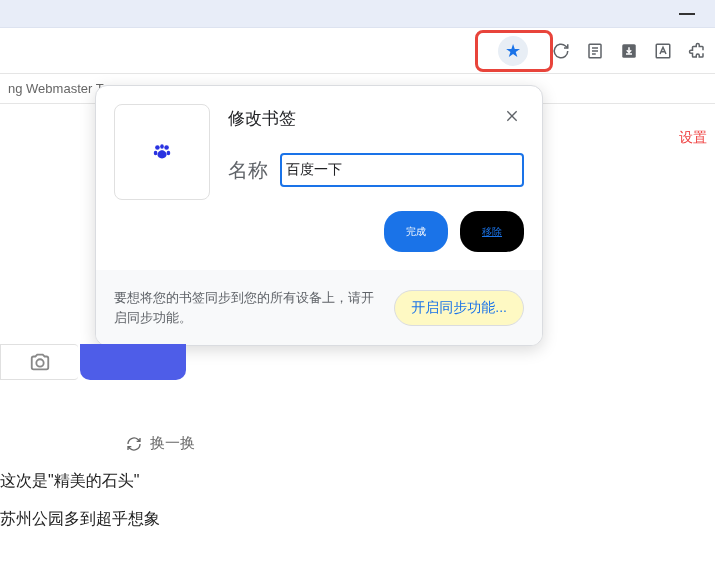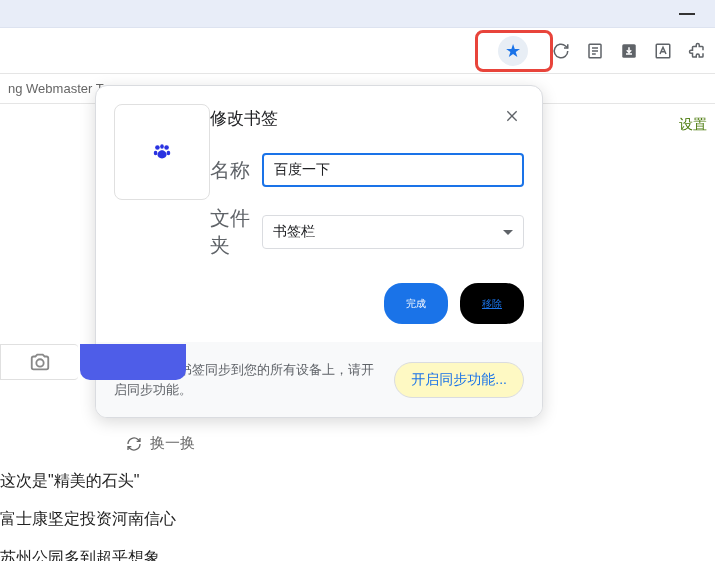--- a/index.html
+++ b/index.html
@@ -76,39 +76,40 @@
       border-bottom: 1px solid #e5e5e5;
       display: flex;
       align-items: center;
       padding-left: 8px;
       font-size: 13px;
       color: #666;
     }
     .settings-link {
       position: absolute;
       right: 8px;
-      top: 116px;
+      top: 129px;
       font-size: 14px;
-      color: #4d7c0f;
+      color: #ef4444;
       margin-left: 10px;
     }
     .dialog {
       position: absolute;
       left: 95px;
       top: 85px;
       width: 448px;
       background: #fff;
       border: 1px solid #dadce0;
       border-radius: 12px;
       box-shadow: 0 4px 16px rgba(0,0,0,0.15);
       overflow: hidden;
     }
     .dialog-body {
       display: flex;
       padding: 18px;
+      gap: 18px;
     }
     .favicon-box {
       width: 96px;
       height: 96px;
       border: 1px solid #e0e0e0;
       border-radius: 8px;
       display: flex;
       align-items: center;
       justify-content: center;
       flex-shrink: 0;
@@ -131,21 +132,21 @@
     .form-label {
       width: 52px;
       font-size: 20px;
       color: #5f6368;
     }
     .form-input {
       flex: 1;
       height: 34px;
       border: 2px solid #1a73e8;
       border-radius: 4px;
-      padding: 0 10px;
+      padding: 0 4px;
       font-size: 14px;
       outline: none;
       color: #202124;
     }
     .form-select {
       flex: 1;
       height: 34px;
       border: 1px solid #dadce0;
       border-radius: 4px;
       padding: 0 10px;
@@ -314,27 +315,20 @@
           <svg viewBox="0 0 24 24" width="16" height="16" stroke="currentColor" stroke-width="2">
               <line x1="5" y1="5" x2="19" y2="19"></line>
               <line x1="19" y1="5" x2="5" y2="19"></line>
             </svg>
         </div>
       </div>
       <div class="form-row">
         <div class="form-label">名称</div>
         <input class="form-input" value="百度一下" style="">
       </div>
-      <div class="form-row">
-        <div class="form-label">文件夹</div>
-        <div class="form-select">
-          <span>书签栏</span>
-          <span class="caret"></span>
-        </div>
-      </div>
       <div class="dialog-actions">
         <button class="btn btn-primary">完成</button>
         <button class="btn btn-secondary">移除</button>
       </div>
     </div>
   </div>
   <div class="dialog-footer">
     <div class="sync-hint">要想将您的书签同步到您的所有设备上，请开启同步功能。</div>
     <button class="btn-outline">开启同步功能...</button>
   </div>
@@ -350,15 +344,14 @@
 
 <div class="refresh-row">
   <svg viewBox="0 0 24 24" width="16" height="16" fill="none" stroke="currentColor" stroke-width="2">
     <path d="M3 12a9 9 0 0 1 15-6.7L21 8M21 3v5h-5M21 12a9 9 0 0 1-15 6.7L3 16M3 21v-5h5"></path>
   </svg>
   <span>换一换</span>
 </div>
 
 <div class="news-list">
   <div><span>这次是"精美的石头"</span></div>
-  <div><span>富士康坚定投资河南信心</span></div>
   <div><span>苏州公园多到超乎想象</span></div>
 </div>
 
 </body></html>

